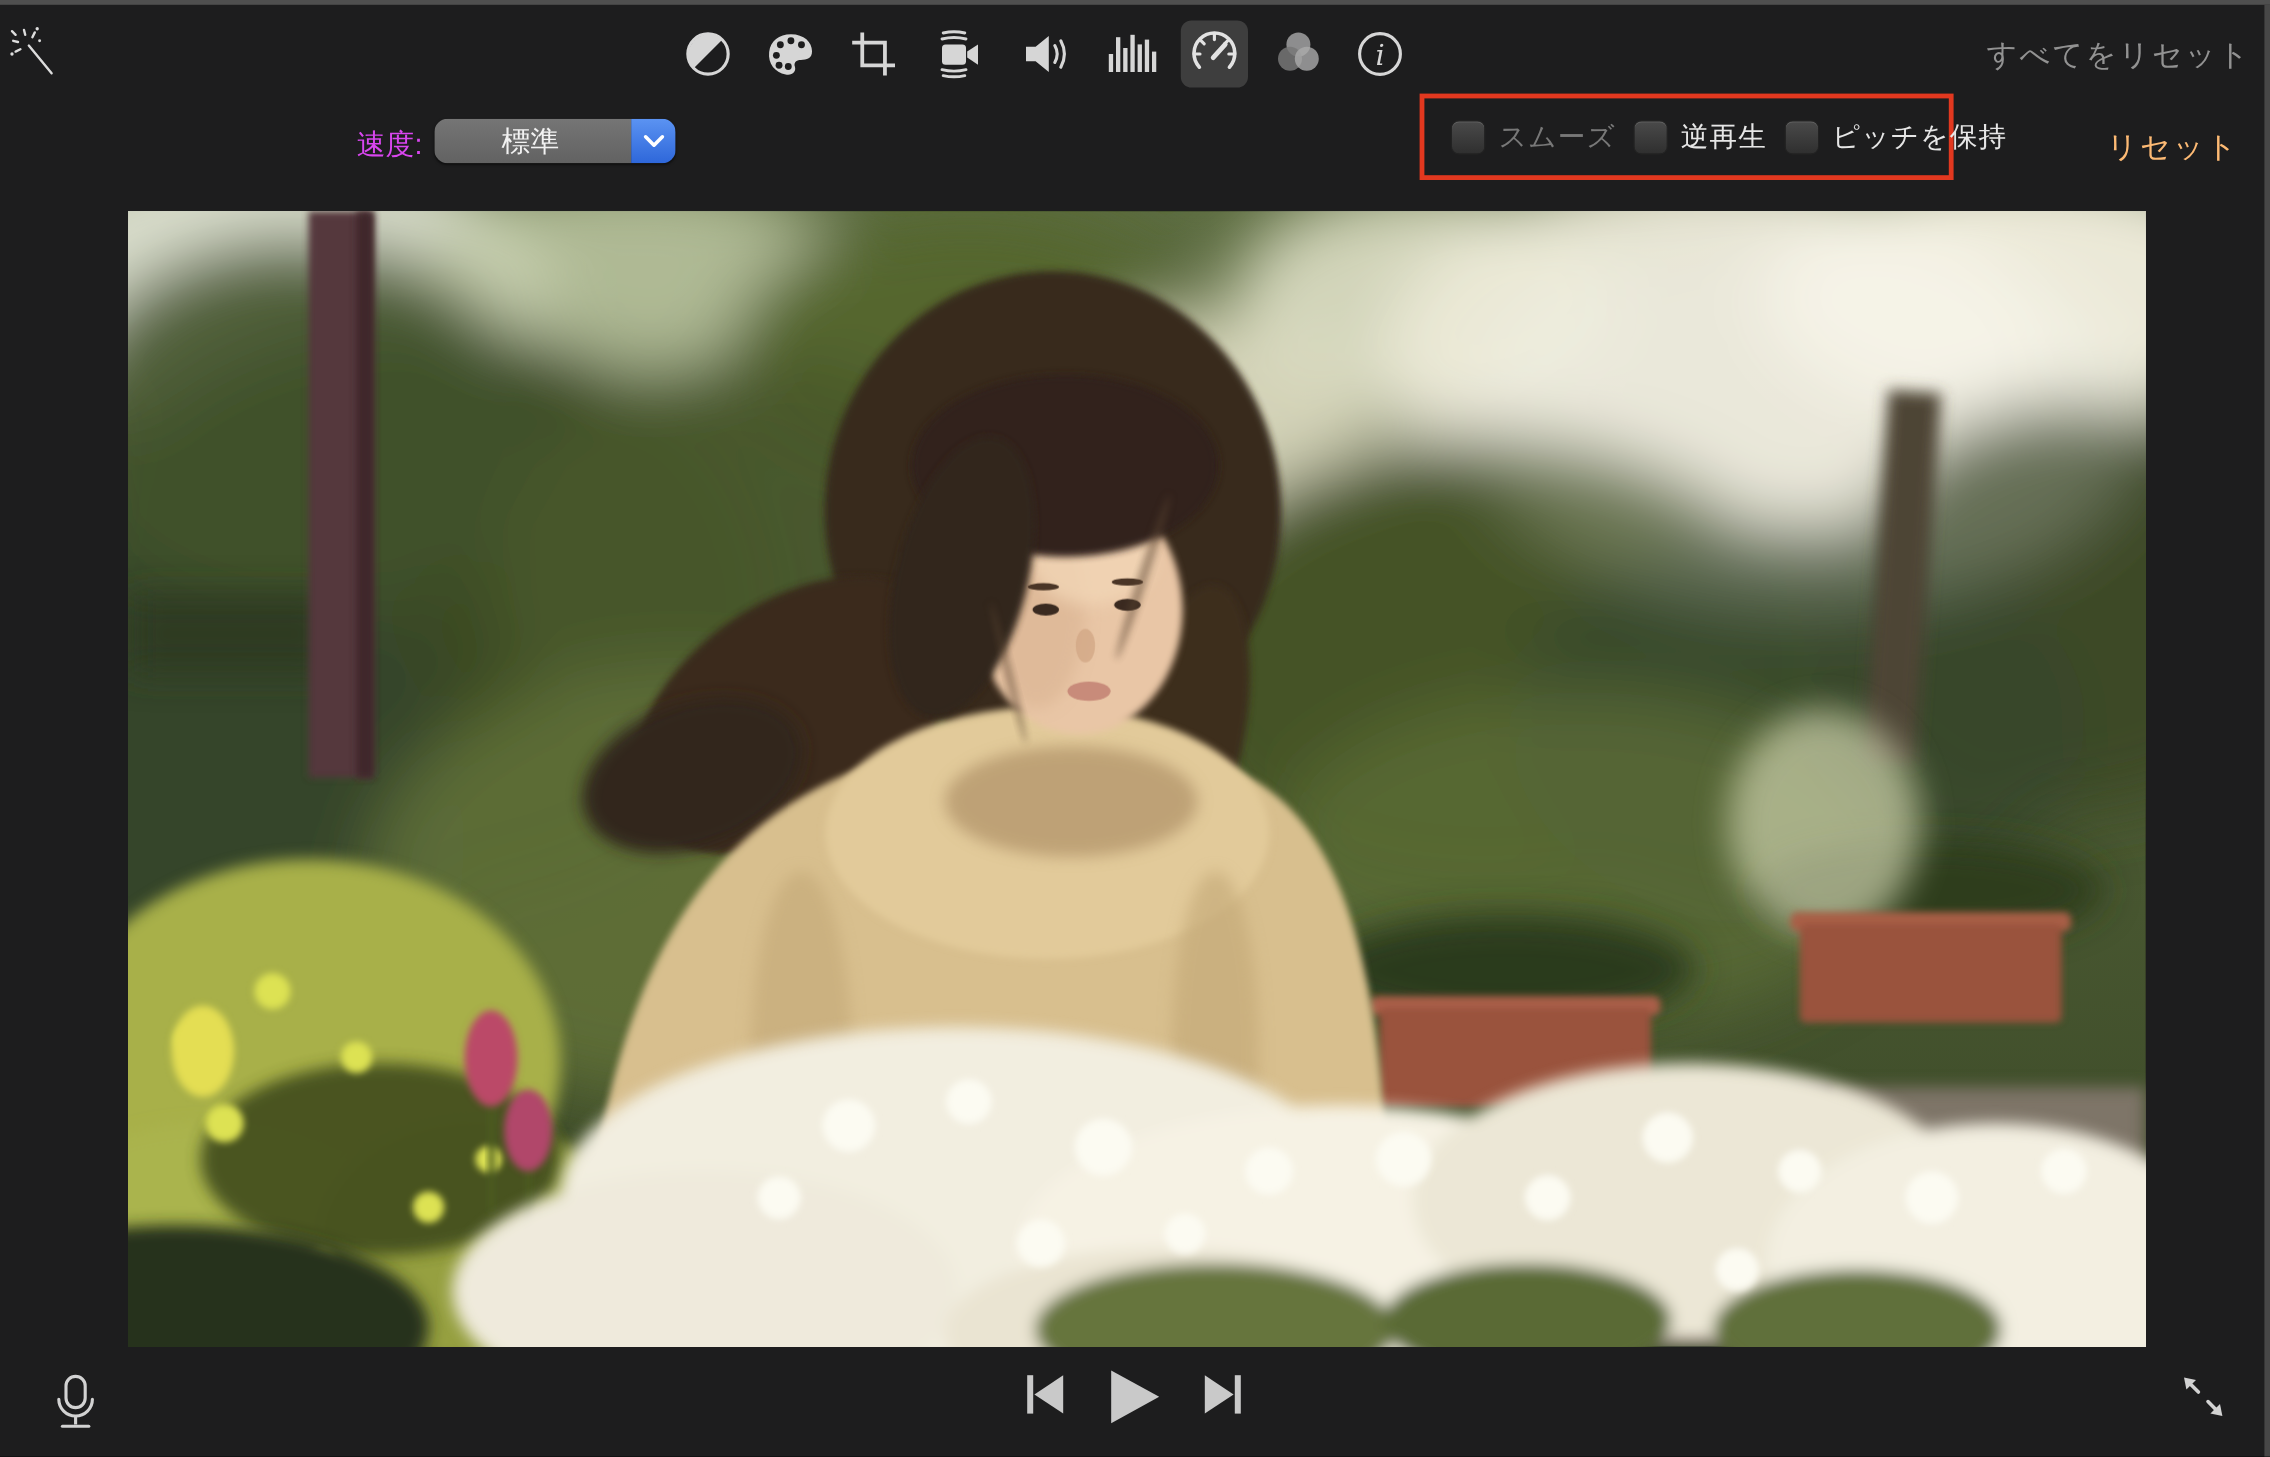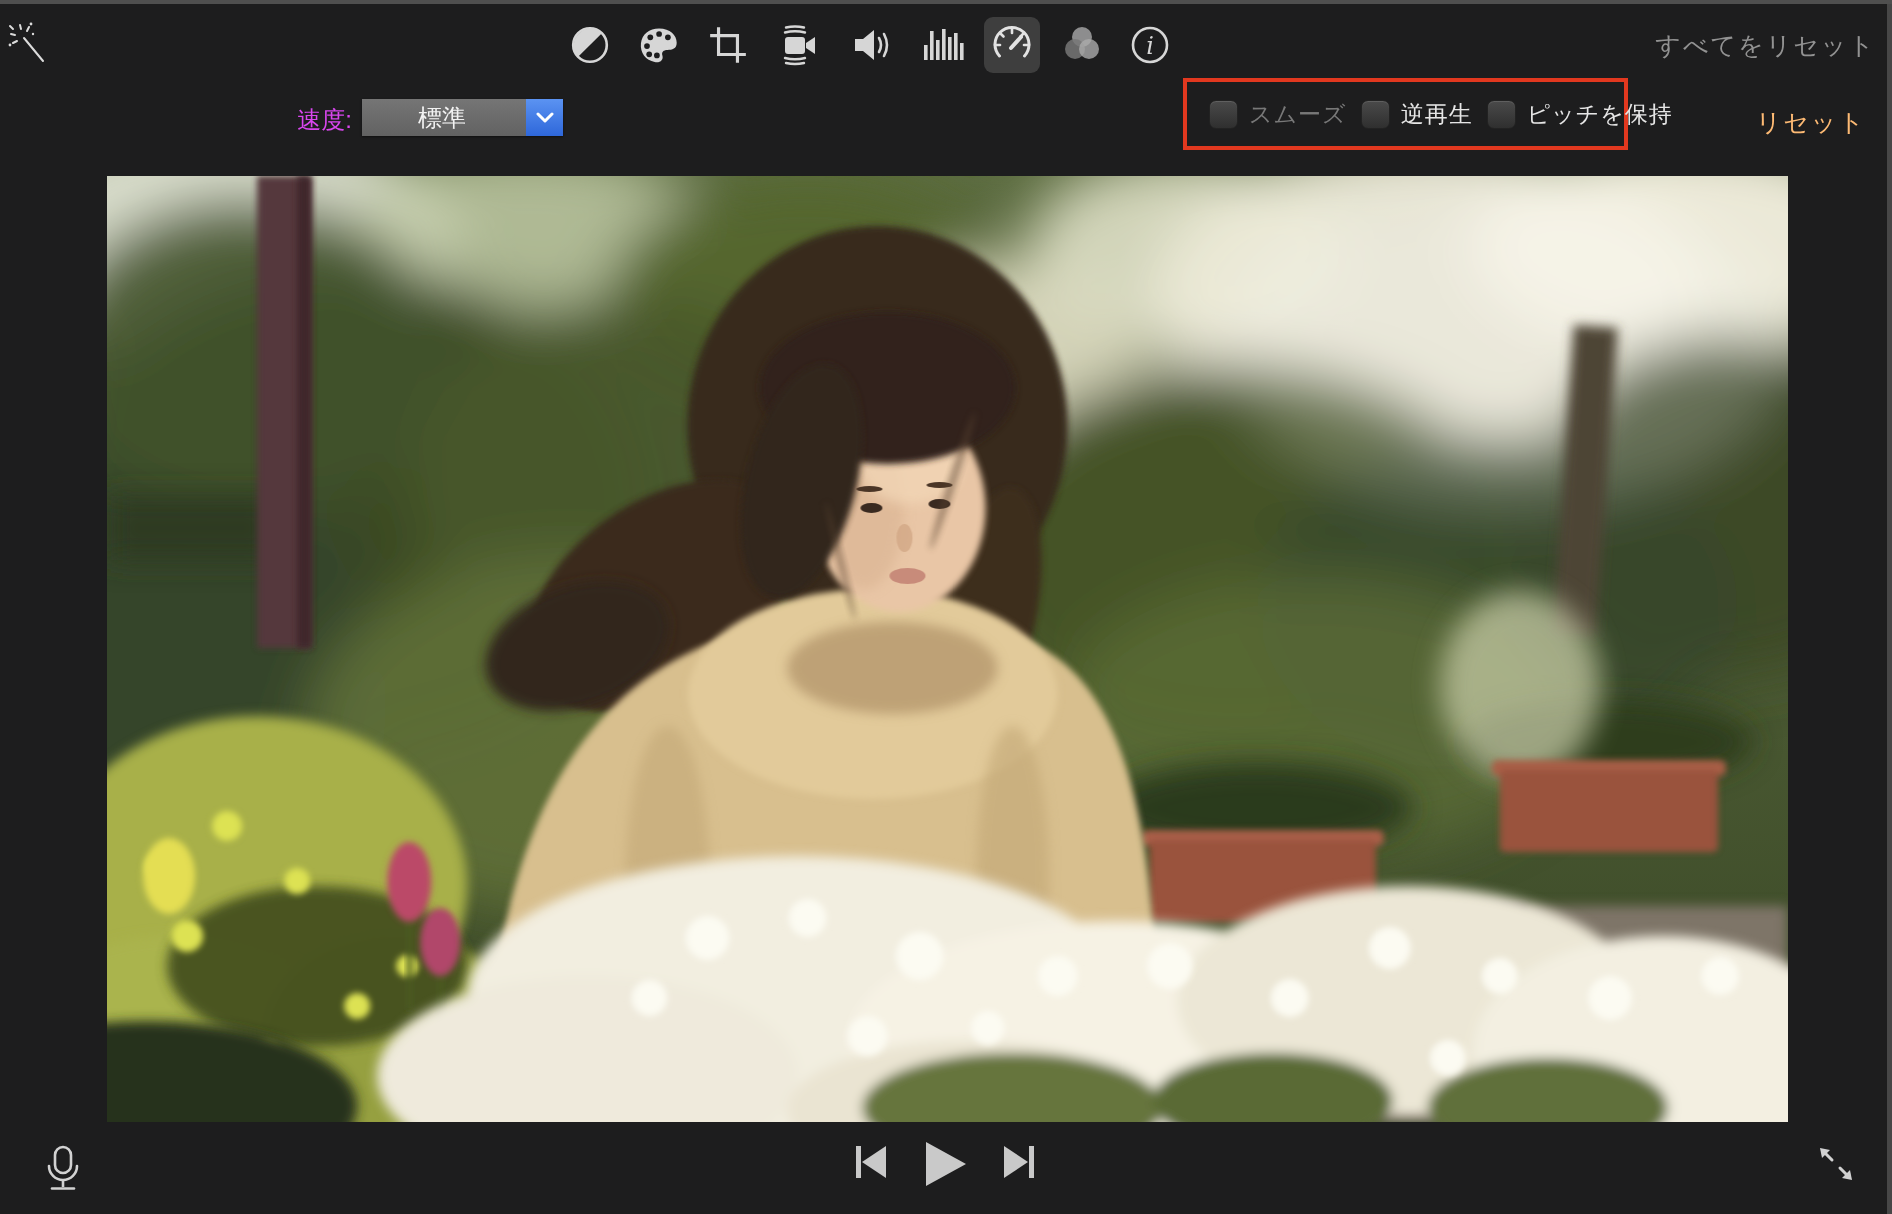--- a/index.html
+++ b/index.html
@@ -18,21 +18,21 @@
   .tool svg { display:block; }
   .wand { position:absolute; left:6px; top:20px; }
   .reset-all {
     position:absolute; top:29px; right:16px; color:#929292; font-size:25px; letter-spacing:2px;
   }
 
   
   .speed-label { position:absolute; top:104px; left:290px; width:62px; text-align:right; color:#d946ef; font-size:24px; }
   .dropdown {
     position:absolute; left:362px; top:99px; width:201px; height:37px;
-    border-radius:0; display:flex; overflow:hidden;
+    border-radius:11px; display:flex; overflow:hidden;
     box-shadow:0 1px 2px rgba(0,0,0,.5);
   }
   .dropdown-body {
     flex:1; background:linear-gradient(#757575,#626262);
     display:flex; align-items:center; justify-content:center;
     color:#f2f2f2; font-size:24px; padding-right:4px;
   }
   .dropdown-chevron {
     width:37px; background:linear-gradient(#5b93f2,#2e67da);
     display:flex; align-items:center; justify-content:center;

